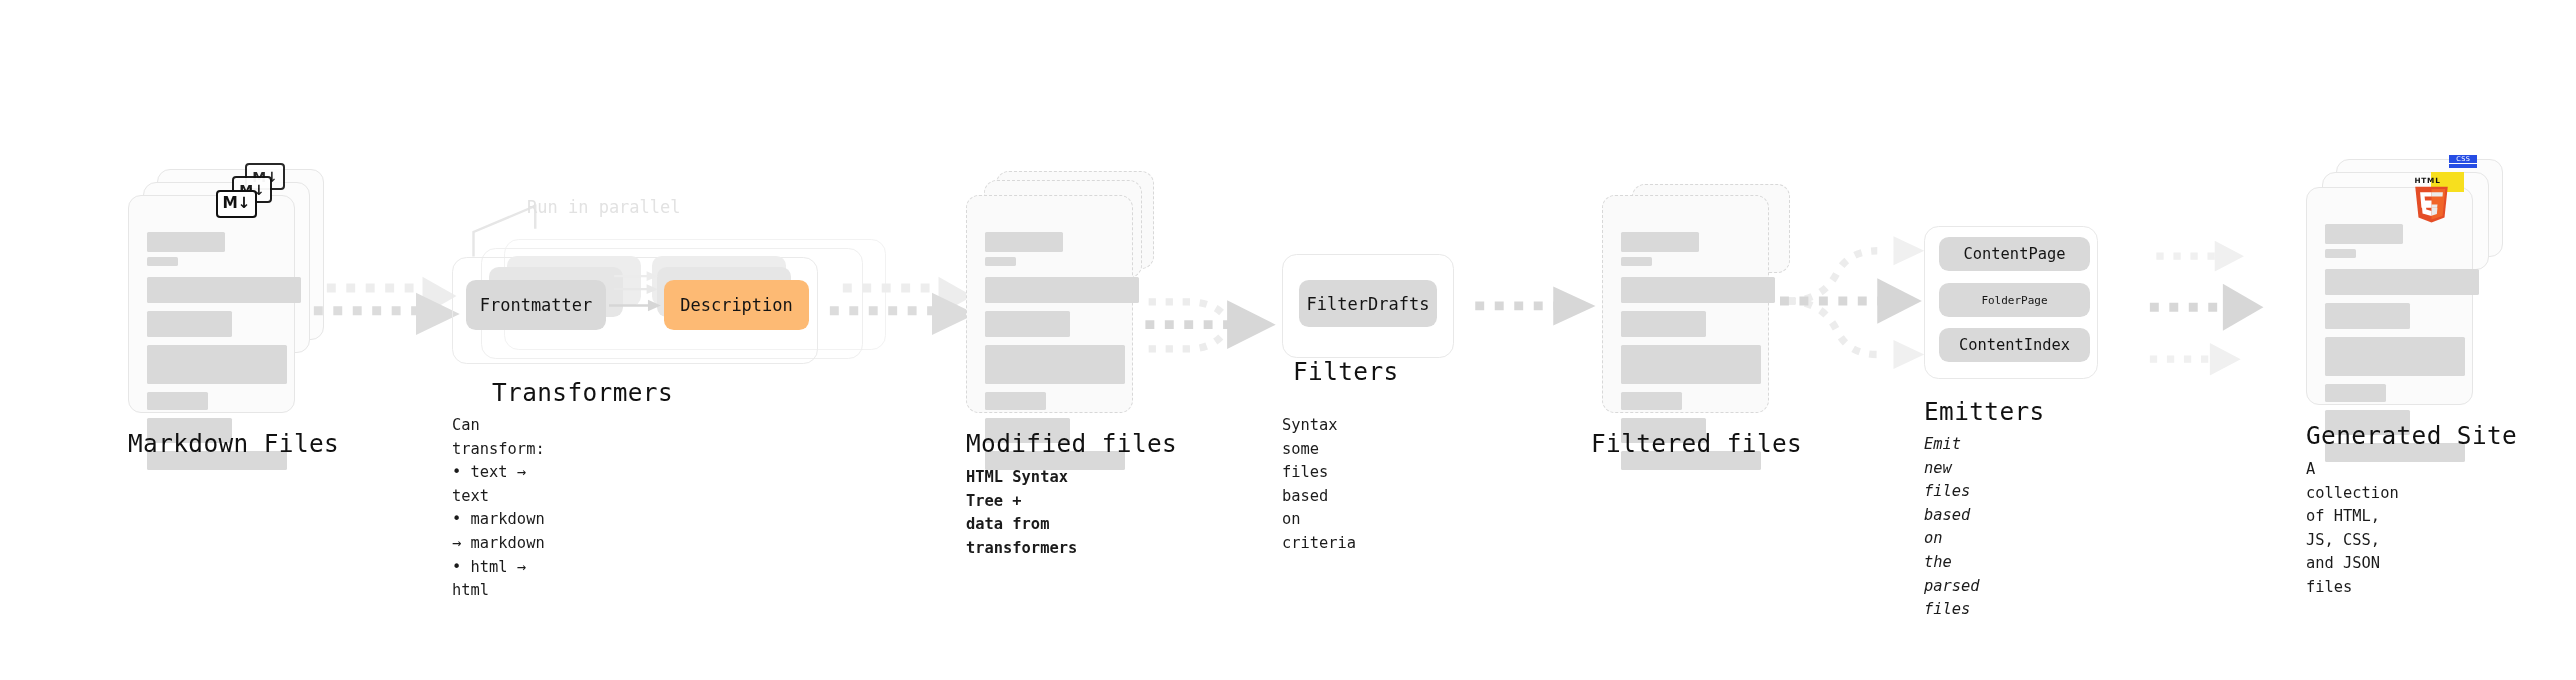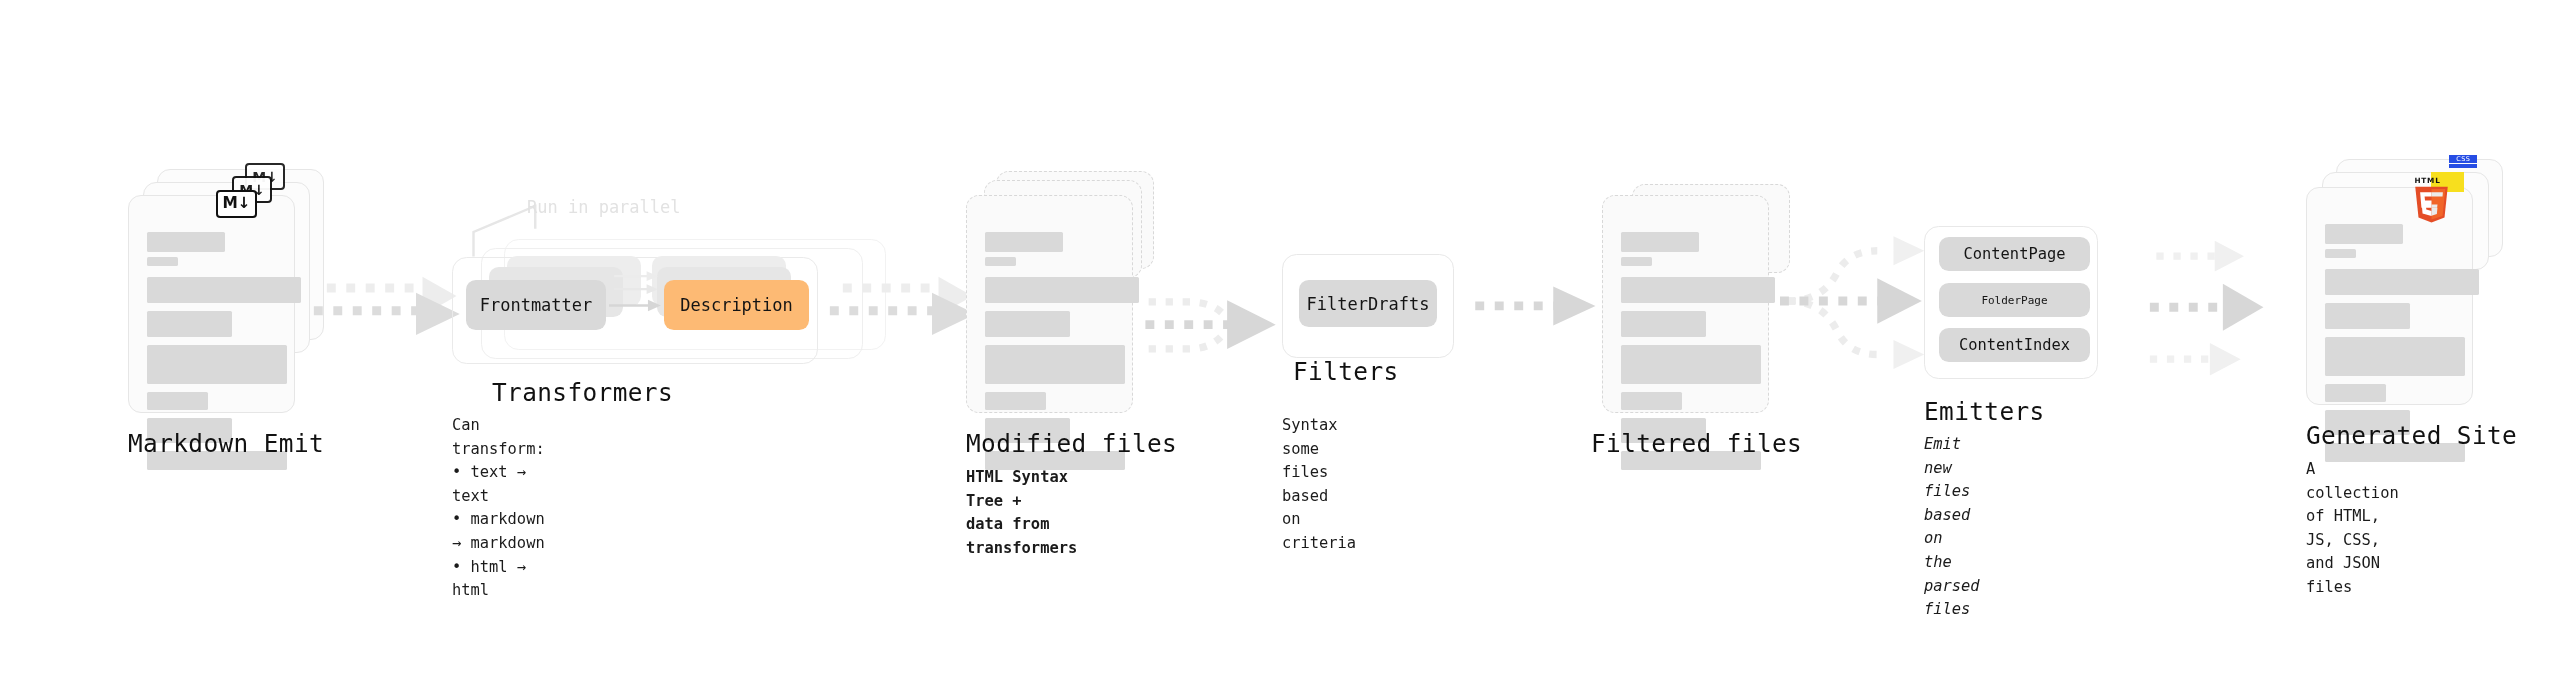--- a/index.html
+++ b/index.html
@@ -76,21 +76,21 @@
           <div class="bar" style="width: 61px; height: 18px; margin-bottom: 8.1px;"></div>
           <div class="bar" style="width: 85px; height: 24.4px; margin-bottom: 8.1px;"></div>
           <div class="bar" style="width: 140px; height: 19.5px; margin-bottom: 0px;"></div>
         </div>
     </div>
 
     <div class="mdbadge" style="left:245px;top:163px;width:36px;height:23px;font-size:14px;border-width:2.4px;opacity:.9;">M↓</div>
     <div class="mdbadge" style="left:232px;top:176px;width:36px;height:23px;font-size:14px;border-width:2.4px;opacity:.95;">M↓</div>
     <div class="mdbadge" style="left:216px;top:190px;width:37px;height:24.4px;font-size:15.4px;border-width:2.4px;">M↓</div>
 
-    <div class="stage-title abs" style="left:128px;top:429px;">Markdown Emit</div>
+    <div class="stage-title abs" style="left:128px;top:429px;">Markdown Files</div>
   </div>
 
   <svg class="abs" width="154" height="73" style="left:309px;top:275px;" viewBox="0 0 190 90">
     <g stroke="#ededed" stroke-width="11" stroke-dasharray="11 13" fill="none">
       <line x1="22" y1="16" x2="150" y2="16"></line>
     </g>
     <polygon points="140,2 182,26 140,50" fill="#ededed"></polygon>
     <g stroke="#dcdcdc" stroke-width="11" stroke-dasharray="11 13" fill="none">
       <line x1="6" y1="44" x2="142" y2="44"></line>
     </g>

